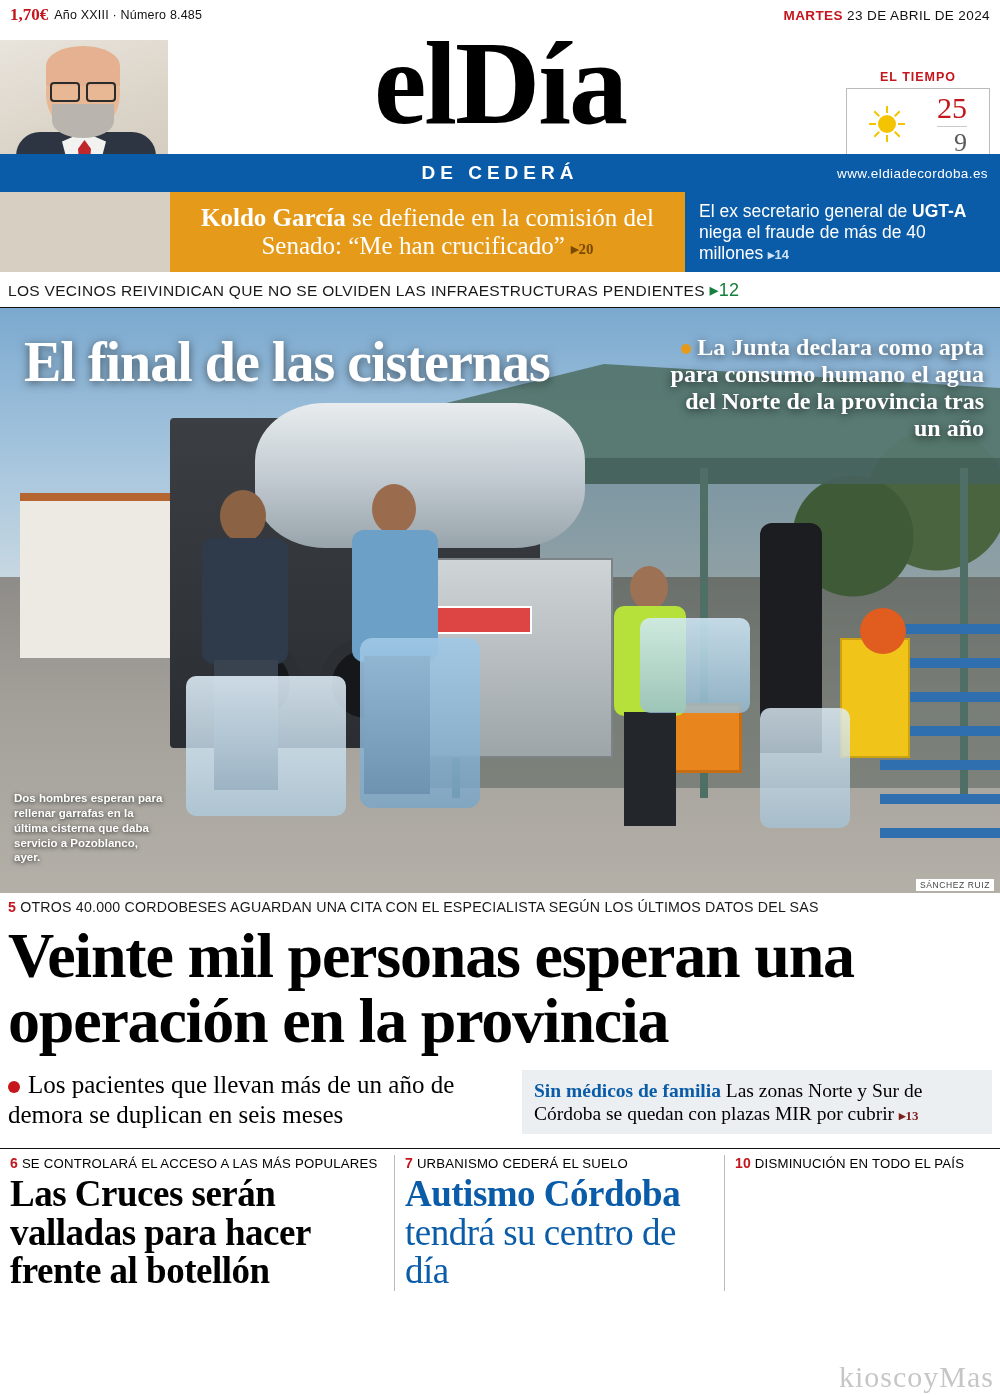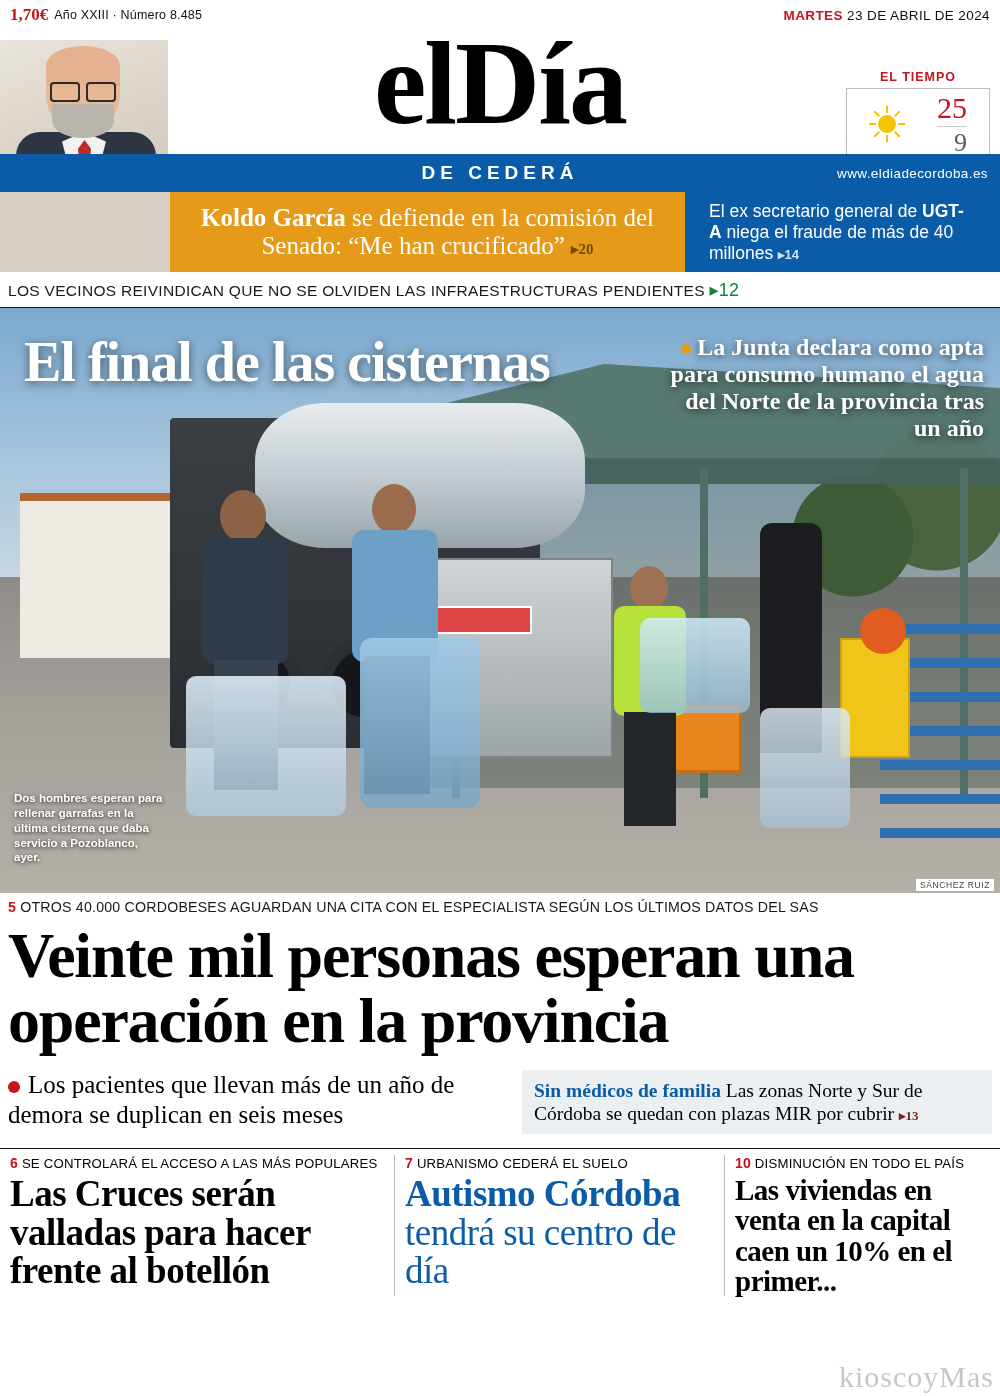--- a/index.html
+++ b/index.html
@@ -149,21 +149,21 @@
   .promo-main .txt {
     font-family:"Liberation Serif", serif;
     font-size:25px; line-height:1.12; font-weight:normal;
   }
   .promo-main .txt b { font-weight:bold; }
   .pagref {
     color:#7a4a00; font-size:15px; font-weight:bold; white-space:nowrap;
   }
   .promo-right {
     width:315px; background:#0a5ca8; color:#fff;
-    display:flex; align-items:center; padding:0 24px;
+    display:flex; align-items:center; padding:0 14px;
   }
   .promo-right .txt { font-size:17.5px; line-height:1.2; }
   .promo-right .txt b { font-weight:bold; }
   .promo-right .pagref { color:#cfe3f6; font-size:13px; }
 
   
   .kicker-strip {
     border-bottom:1.5px solid #111;
     padding:7px 8px 6px 8px;
     font-size:15.5px; letter-spacing:.3px;
@@ -545,17 +545,16 @@
     <div class="col-title">
       <span>Autismo Córdoba</span><span class="light"> tendrá su centro de día</span>
     </div>
   </div>
 
   <div class="col c3">
     <div class="col-kicker">
       <span class="num">10</span>
       <span>DISMINUCIÓN EN TODO EL PAÍS</span>
     </div>
-    <div class="col-title">Las viviendas en venta en la capital caen un 10% en el primer...</div>
   </div>
 </div>
 
 <div class="watermark">kioscoyMas</div>
 
 </body></html>

